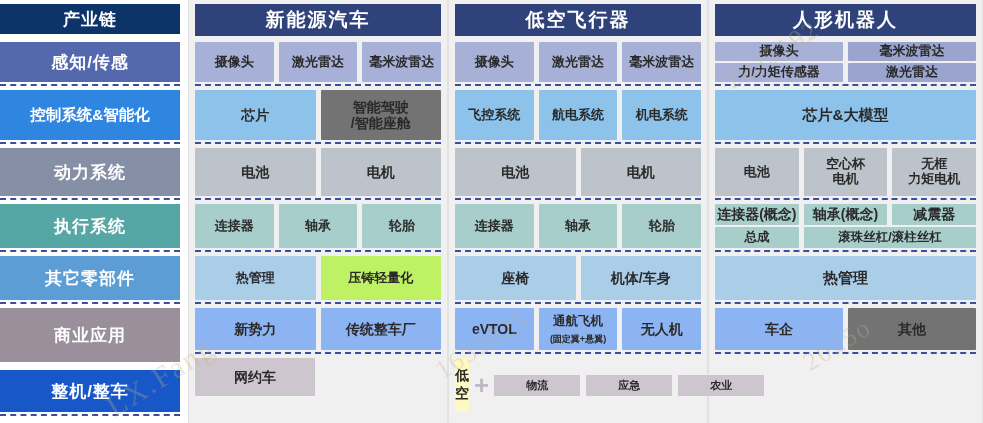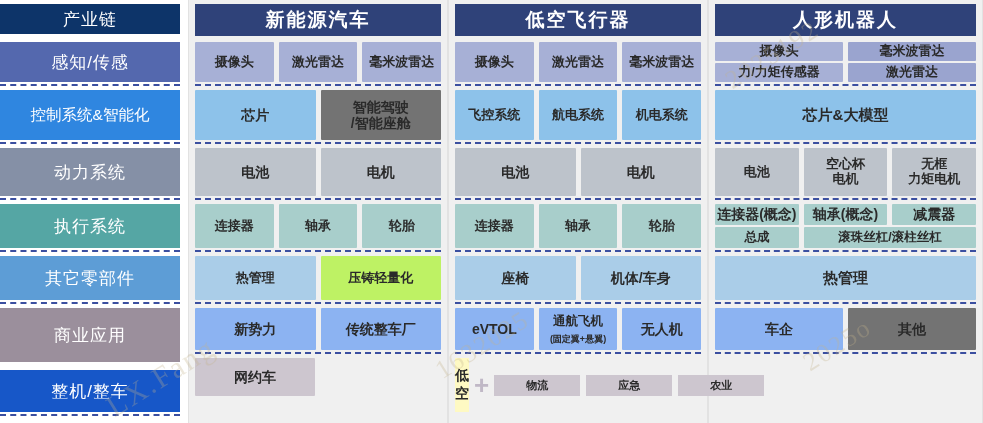--- a/index.html
+++ b/index.html
@@ -81,21 +81,21 @@
   .r-part{height:52px;}
   .r-veh {height:50px;}
   .r-app {height:62px;}
 
   
   .lab{
     margin:4px 0;
     width:100%;
     display:flex;align-items:center;justify-content:center;
     color:#ffffff;
-    font-weight:normal;
+    font-weight:bold;
     font-size:17px;
     letter-spacing:1px;
     box-sizing:border-box;
   }
   .lab.small{font-size:15.5px;letter-spacing:0px;}
 
   
   .cells{
     display:flex;
     width:100%;

